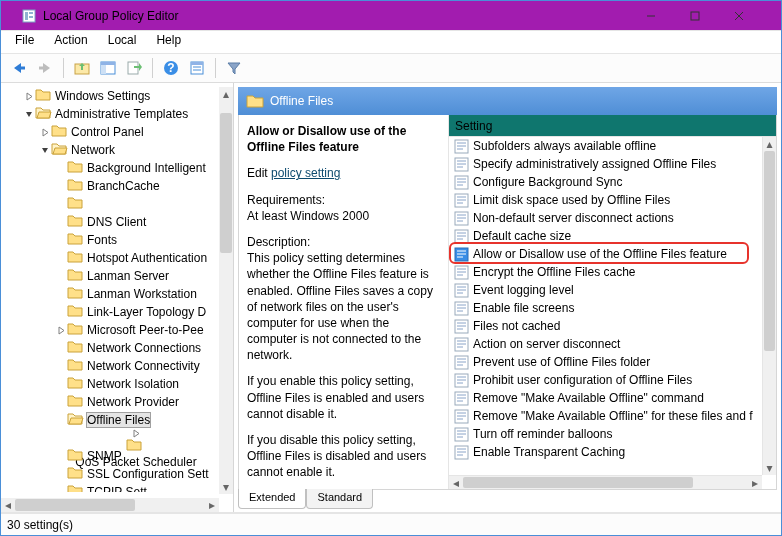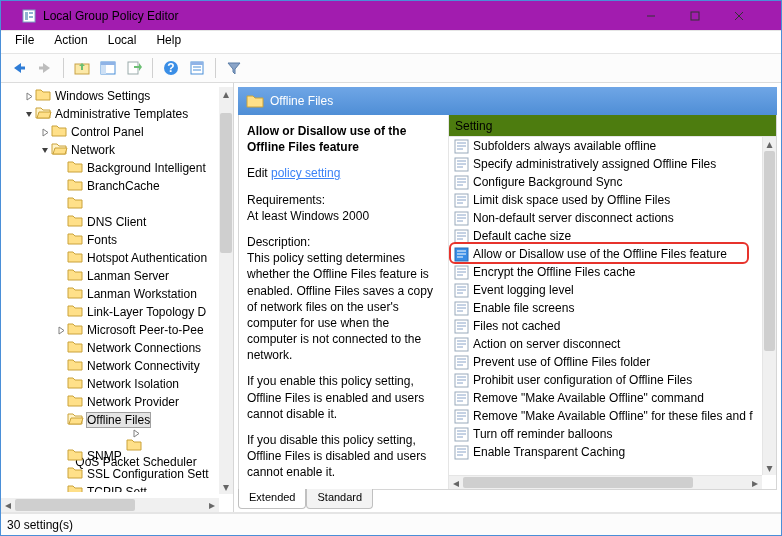--- a/index.html
+++ b/index.html
@@ -21,24 +21,24 @@
   .chevron { width: 12px; display: inline-flex; align-items: center; justify-content: center; color: #666; }
   .folder { width: 16px; height: 14px; margin-right: 4px; }
   .tree-label { white-space: nowrap; }
   .tree-selected .tree-label { background: #e5e5e5; outline: 1px solid #a0a0a0; }
   .detail-pane { flex: 1; display: flex; flex-direction: column; min-width: 0; }
   .folder-header { height: 28px; background: linear-gradient(#6fa6e6,#4f8ed6); color: #fff; display: flex; align-items: center; padding: 0 8px; gap: 6px; font-size: 13px; margin: 4px 4px 0 4px; }
   .folder-header .hicon { width: 18px; height: 16px; }
   .lower { flex: 1; display: flex; min-height: 0; margin: 0 4px 0 4px; border: 1px solid #d6d6d6; border-top: none; }
   .desc-col { width: 210px; padding: 8px 8px; border-right: 1px solid #e5e5e5; overflow: hidden; line-height: 1.35; }
   .desc-title { font-weight: 600; margin-bottom: 10px; }
-  .desc-edit a { color: #3b82f6; text-decoration: underline; }
+  .desc-edit a { color: #0c4a6e; text-decoration: underline; }
   .desc-block { margin-top: 10px; }
   .list-col { flex: 1; display: flex; flex-direction: column; min-width: 0; position: relative; }
-  .list-header { height: 22px; border-bottom: 1px solid #e5e5e5; display: flex; align-items: center; padding: 0 6px; background: #4d7c0f; }
+  .list-header { height: 22px; border-bottom: 1px solid #e5e5e5; display: flex; align-items: center; padding: 0 6px; background: #0f766e; }
   .list-body { flex: 1; overflow: hidden; position: relative; }
   .list-body-inner { position: absolute; inset: 0 14px 14px 0; overflow: hidden; }
   .setting-row { display: flex; align-items: center; height: 18px; padding-left: 4px; white-space: nowrap; }
   .setting-icon { width: 16px; height: 16px; margin-right: 4px; display: inline-flex; align-items: center; justify-content: center; flex-shrink: 0; }
   .highlight-box { position: absolute; border: 2.5px solid #e7332c; border-radius: 6px; pointer-events: none; }
   .vscroll { position: absolute; right: 0; top: 22px; bottom: 14px; width: 14px; background: #f0f0f0; border-left: 1px solid #e5e5e5; }
   .vthumb { position: absolute; left: 1px; right: 1px; background: #cfcfcf; border-radius: 2px; }
   .hscroll { position: absolute; left: 0; right: 14px; bottom: 0; height: 14px; background: #f0f0f0; border-top: 1px solid #e5e5e5; }
   .hthumb { position: absolute; top: 1px; bottom: 1px; background: #cfcfcf; border-radius: 2px; }
   .scroll-arrow { position: absolute; display: flex; align-items: center; justify-content: center; color: #666; }

